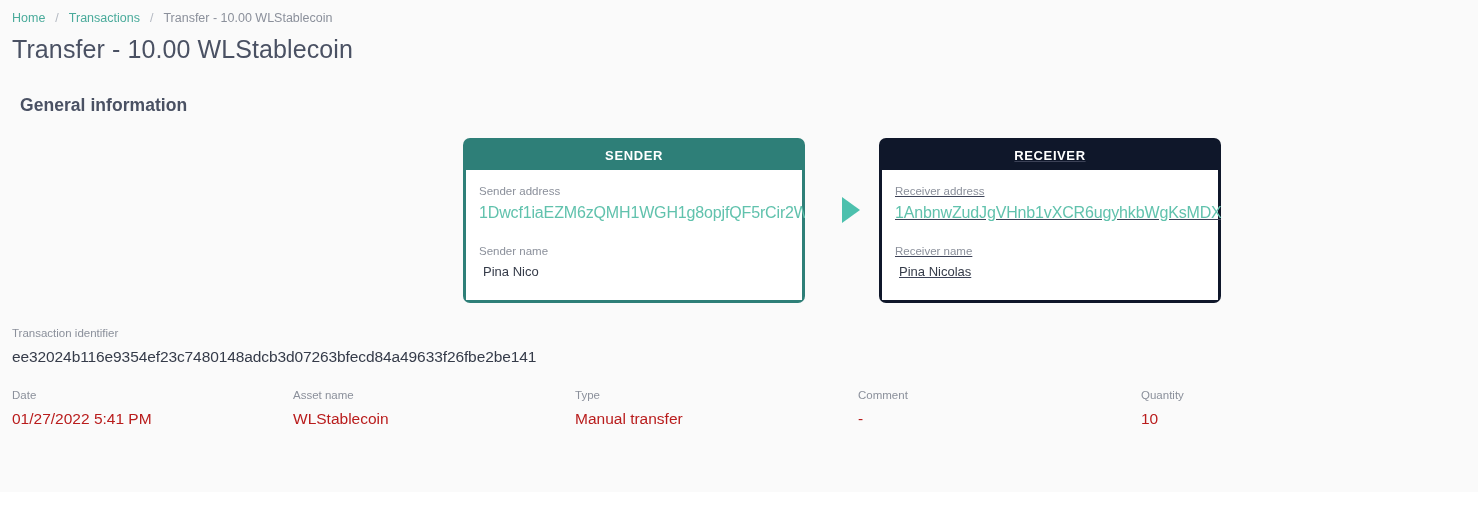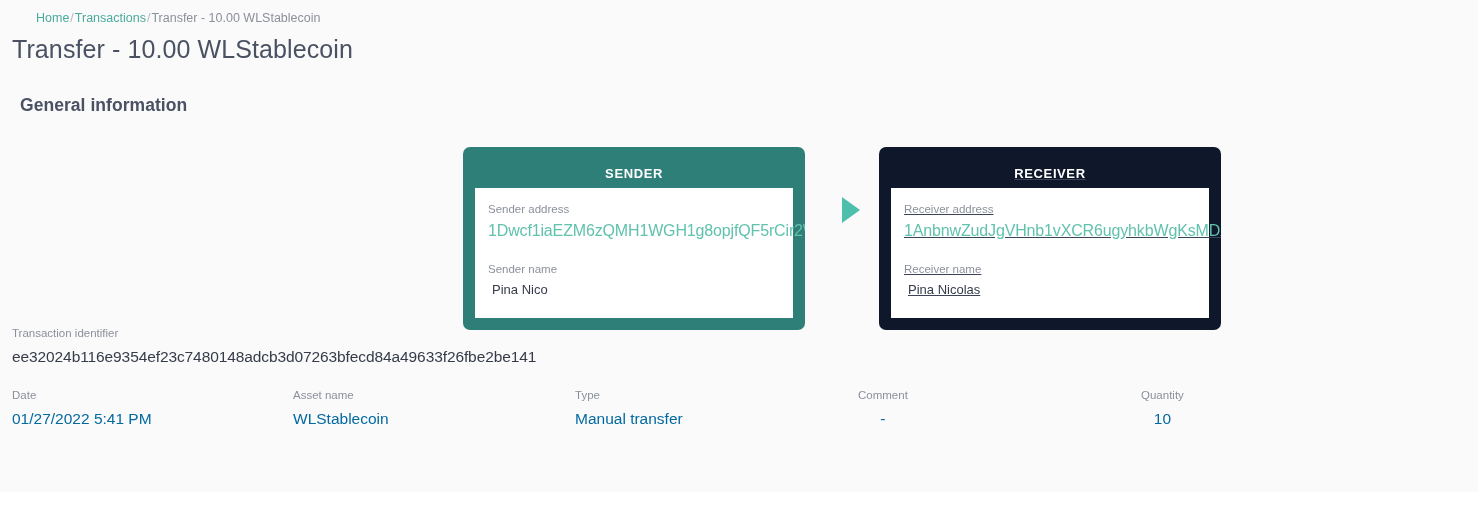--- a/index.html
+++ b/index.html
@@ -31,26 +31,25 @@
     top: 492px;
     width: 1478px;
     height: 18px;
     background: #ffffff;
   }
 
   
   .breadcrumb {
     display: flex;
     align-items: center;
-    gap: 1px;
+    gap: 10px;
     font-size: 12.5px;
     line-height: 16px;
     padding-top: 10px;
     white-space: nowrap;
-    margin-left: 24px;
   }
   .breadcrumb .crumb-link {
     color: #4aab9b;
     text-decoration: none;
     cursor: pointer;
   }
   .breadcrumb .crumb-sep {
     color: #b4b9c2;
   }
   .breadcrumb .crumb-current {
@@ -79,25 +78,25 @@
 
   
   .transfer-row {
     position: relative;
     height: 170px;
     margin-top: 18px;
   }
 
   .party-card {
     position: absolute;
-    top: 13px;
+    top: 4px;
     width: 342px;
     border-radius: 7px;
     box-sizing: border-box;
-    padding: 12px;
+    padding: 3px;
     overflow: hidden;
   }
   .party-card.sender {
     left: 451px;
     background: #2e7f78;
   }
   .party-card.receiver {
     left: 867px;
     background: #0f172a;
     text-decoration: underline;
@@ -184,24 +183,23 @@
     top: 0;
   }
   .meta-cell-label {
     font-size: 11.5px;
     line-height: 15px;
     color: #8b909b;
   }
   .meta-cell-value {
     font-size: 15.5px;
     line-height: 22px;
-    color: #0369a1;
+    color: #b91c1c;
     margin-top: 5px;
     white-space: nowrap;
-    text-align: center;
   }
 </style>
 </head>
 <body>
 
 <div class="page">
 
   <nav class="breadcrumb">
     <a class="crumb-link">Home</a>
     <span class="crumb-sep">/</span>

